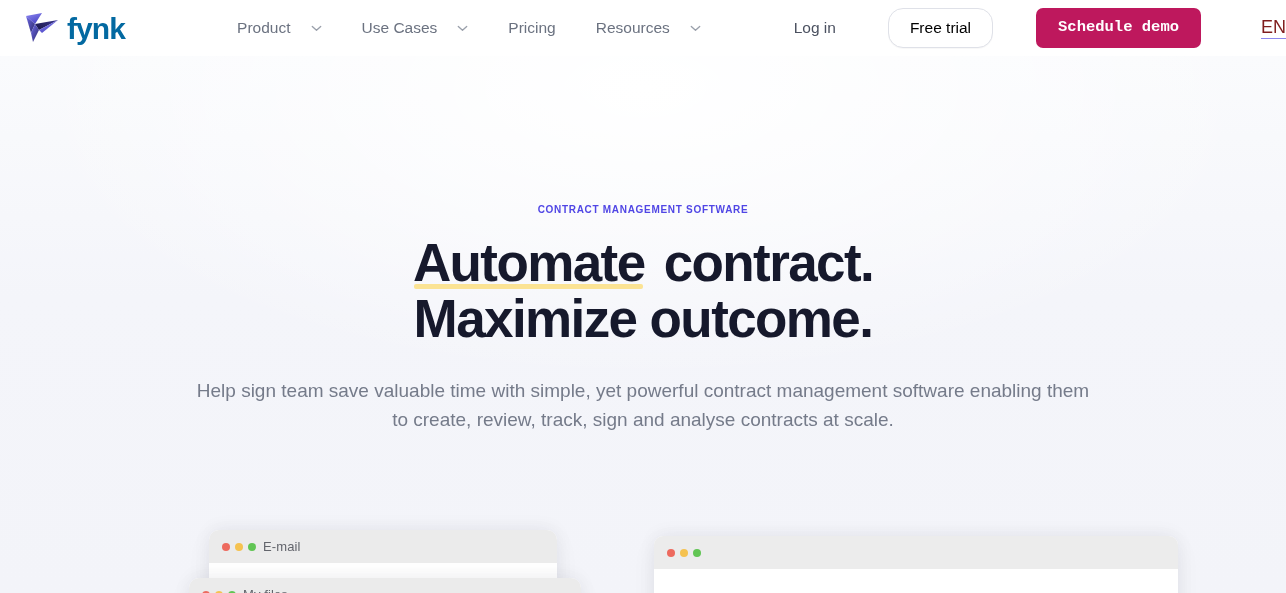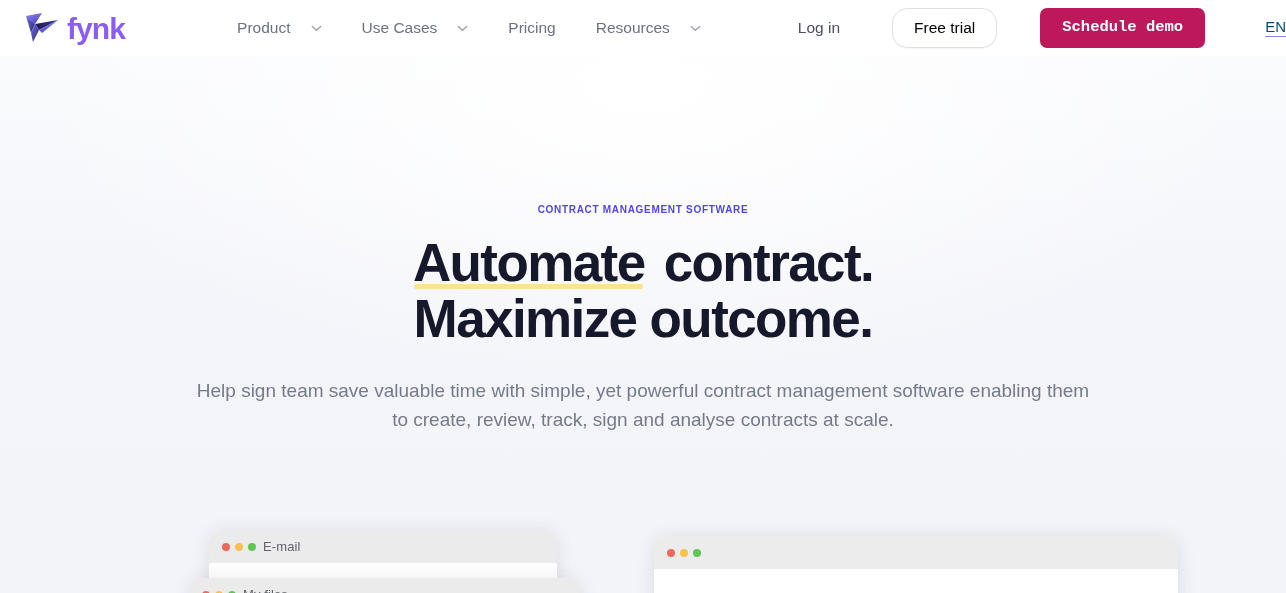--- a/index.html
+++ b/index.html
@@ -33,21 +33,21 @@
     display: flex;
     align-items: center;
     gap: 7px;
     text-decoration: none;
   }
   .brand-mark { width: 38px; height: 34px; display: block; }
   .brand-name {
     font-size: 30px;
     font-weight: 700;
     letter-spacing: -0.9px;
-    color: #8b5cf6;
+    color: #0369a1;
     line-height: 1;
     position: relative;
     top: 1px;
   }
 
   .nav {
     display: flex;
     align-items: center;
     margin-left: 92px;
     gap: 0px;
@@ -109,22 +109,22 @@
     border-radius: 7px;
     padding: 11px 22px;
     margin-left: 25px;
     cursor: pointer;
     font-family: Liberation Mono, monospace;
     line-height: 1.15;
     white-space: nowrap;
   }
   .lang {
     margin-left: 42px;
-    font-size: 15px;
-    color: #0c4a6e;
+    font-size: 18px;
+    color: #7f1d1d;
     text-decoration: none;
     border-bottom: 1.5px solid #8b86ee;
     padding-bottom: 2px;
     cursor: pointer;
     line-height: 1;
     margin-right: 0;
   }
 
   
   .hero {

